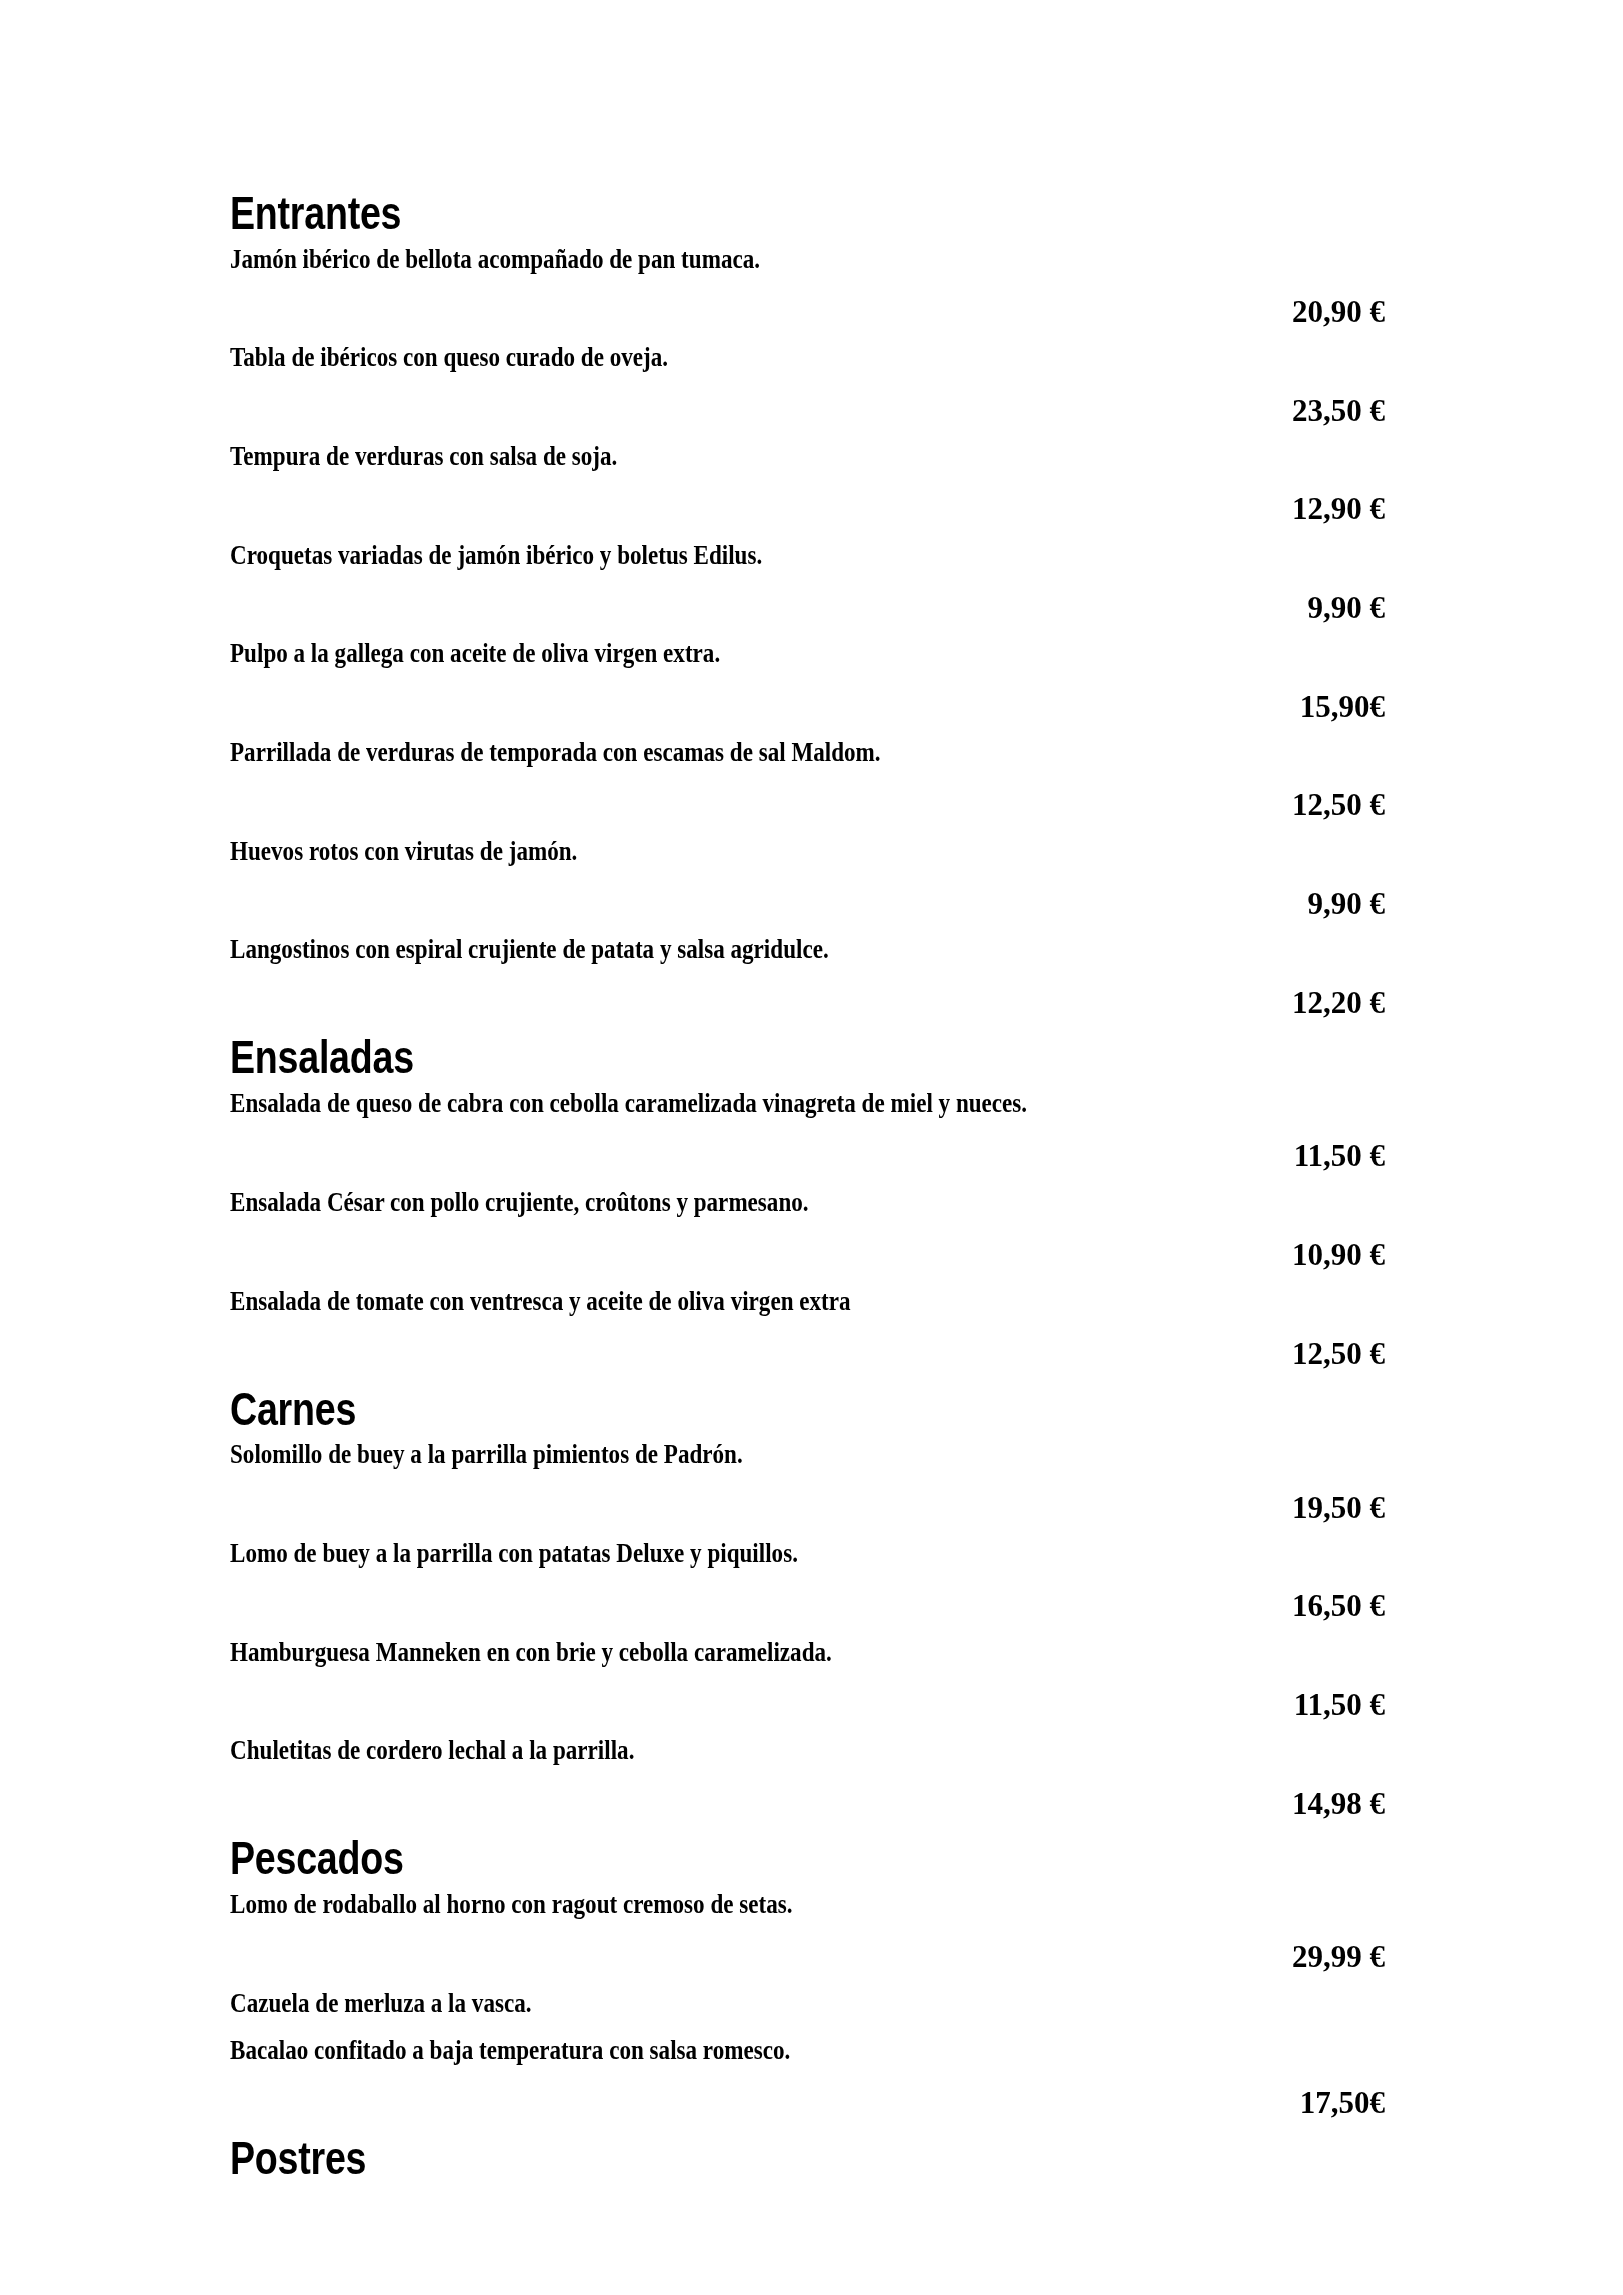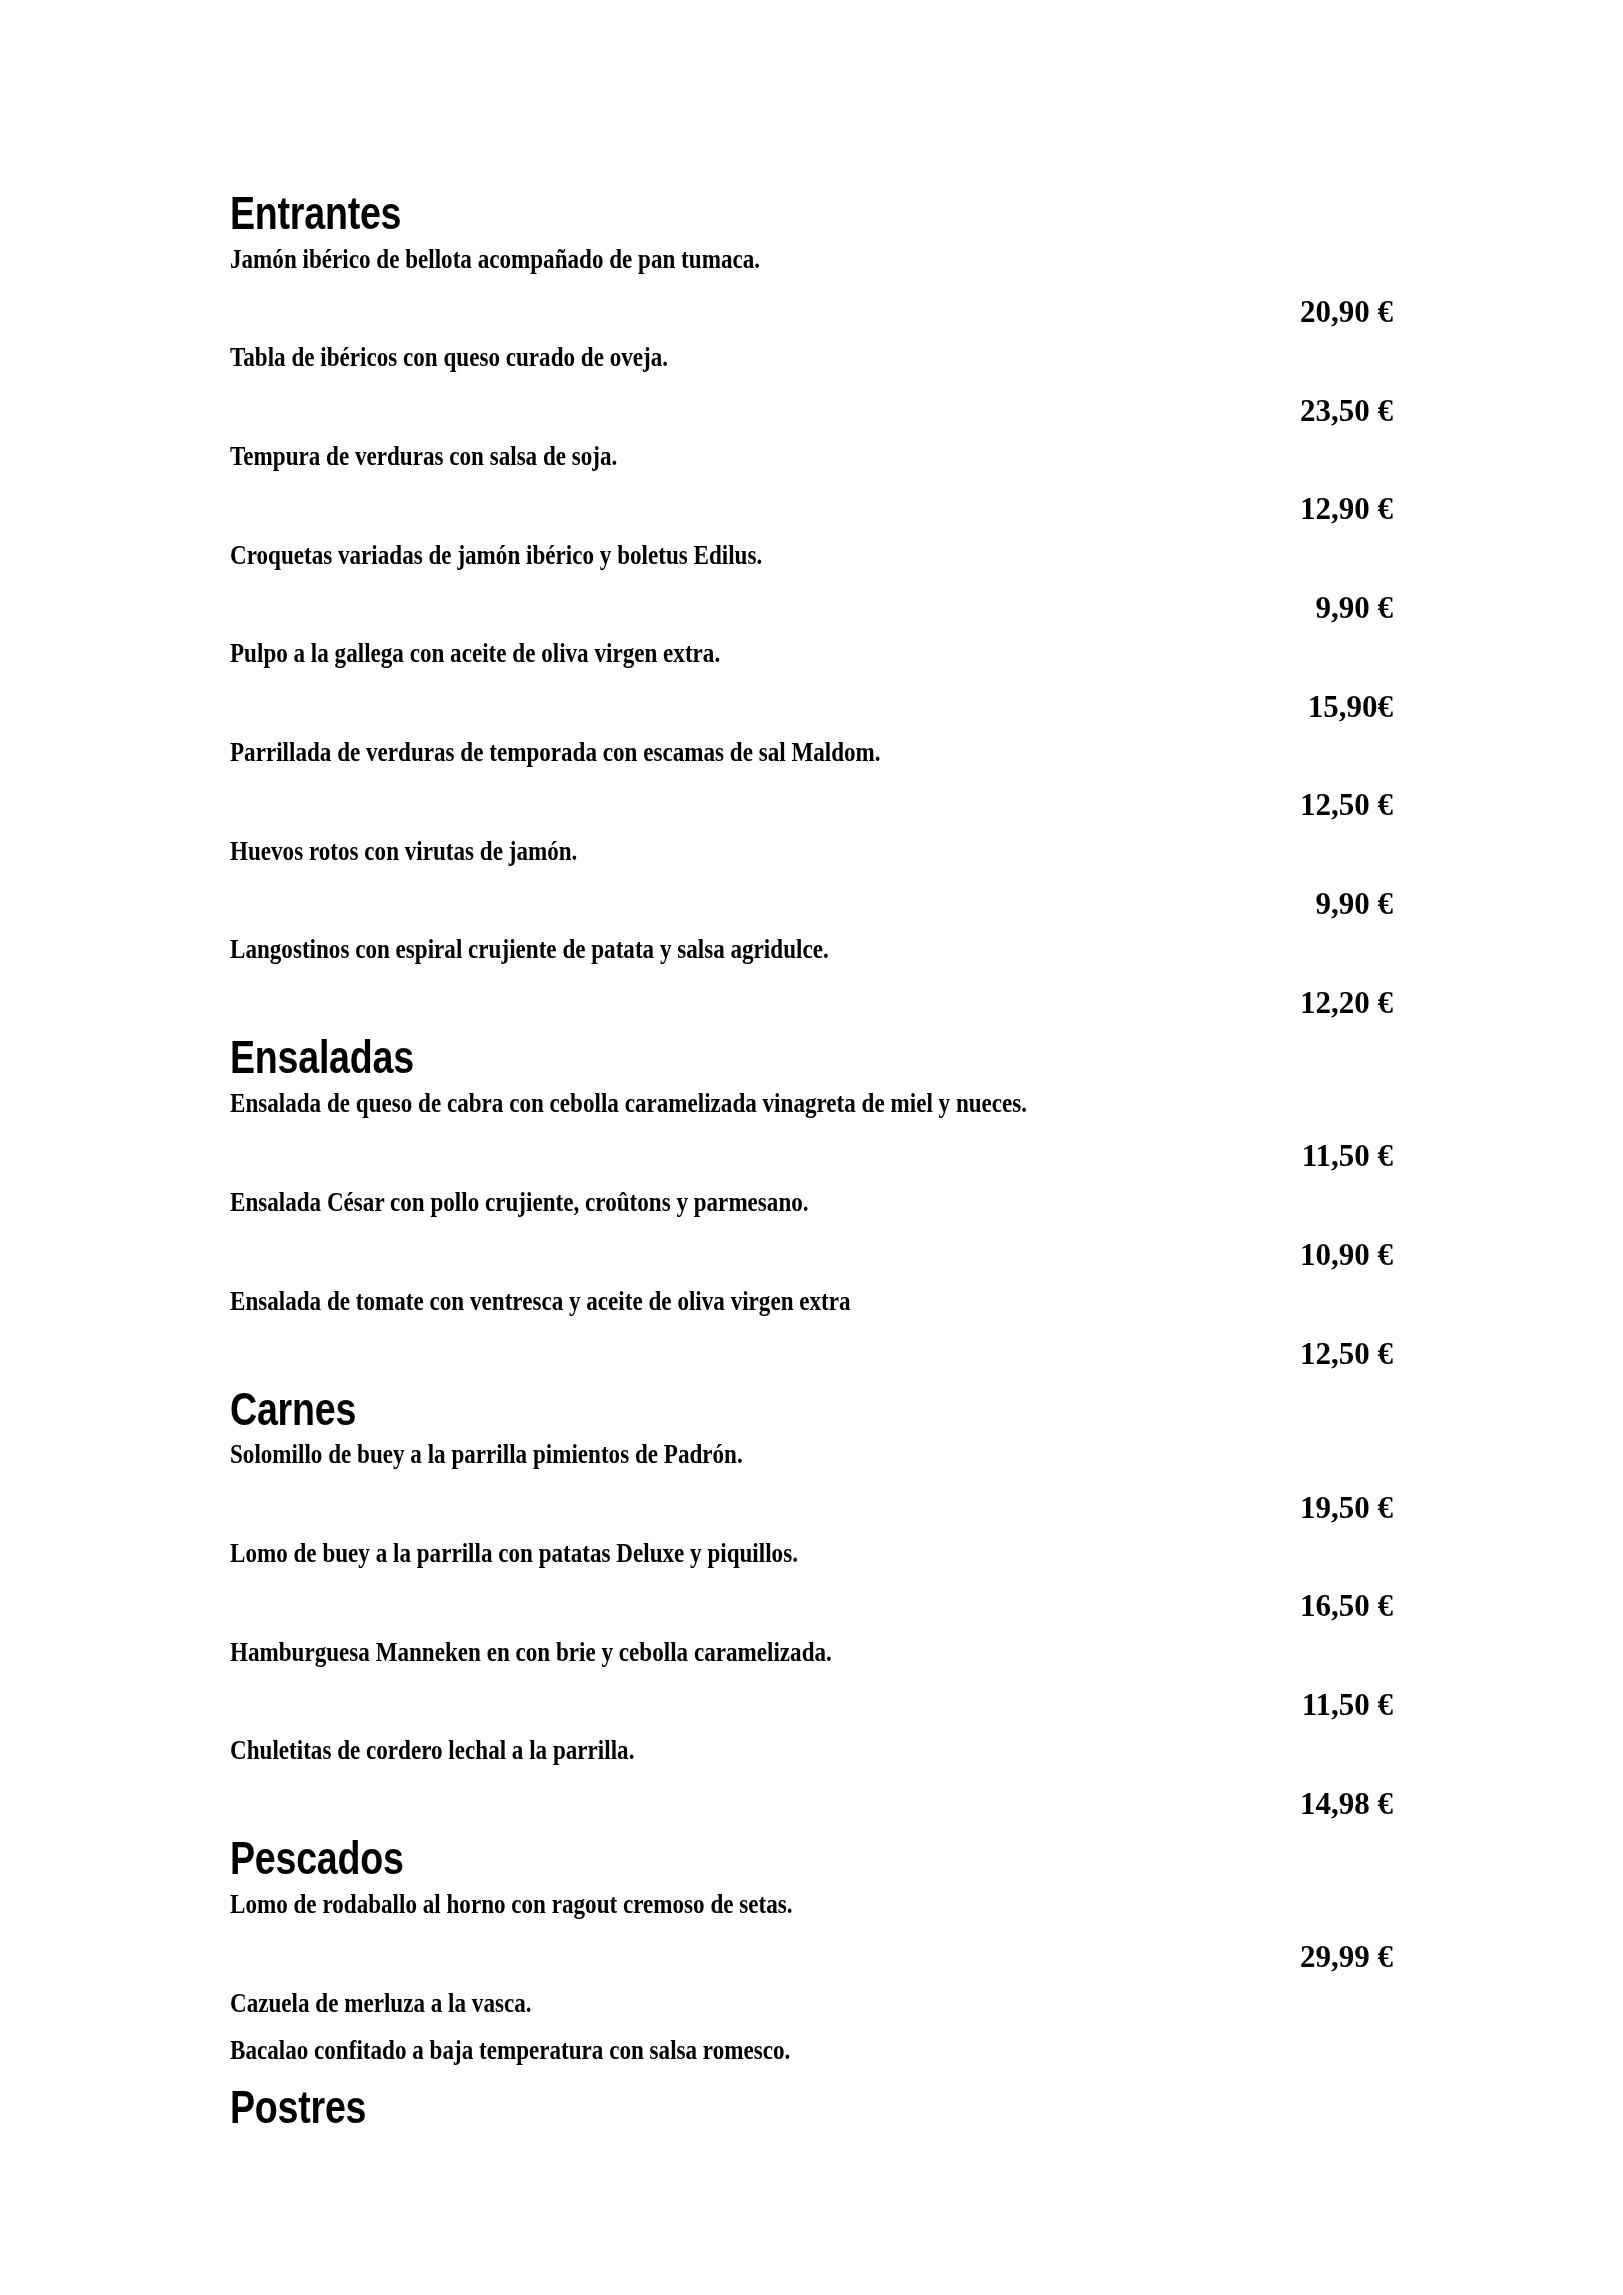--- a/index.html
+++ b/index.html
@@ -18,21 +18,21 @@
   }
 
   #menu-page {
     position: absolute;
     left: 230px;
     top: 187px;
     width: 1163px;
   }
 
   .menu-section {
-    margin: 0 0 0 0;
+    margin: 0 8px 0 0;
   }
 
   .section-heading {
     font-family: "Liberation Sans Narrow", "Liberation Sans", "DejaVu Sans", sans-serif;
     font-weight: bold;
     font-size: 47px;
     line-height: 0.95;
     letter-spacing: -0.3px;
     transform: scaleX(0.80);
     transform-origin: left center;
@@ -157,19 +157,20 @@
       <div class="section-heading">Pescados</div>
       <div class="menu-item">
         <span class="item-name">Lomo de rodaballo al horno con ragout cremoso de setas.</span>
         <span class="item-price">29,99 €</span>
       </div>
       <div class="menu-item">
         <span class="item-name">Cazuela de merluza a la vasca.</span>
       </div>
       <div class="menu-item">
         <span class="item-name">Bacalao confitado a baja temperatura con salsa romesco.</span>
+        <span class="item-price">17,50€</span>
       </div>
     </div>
     <div class="menu-section">
       <div class="section-heading">Postres</div>
     </div>
   </div>
 
 
 </body></html>

